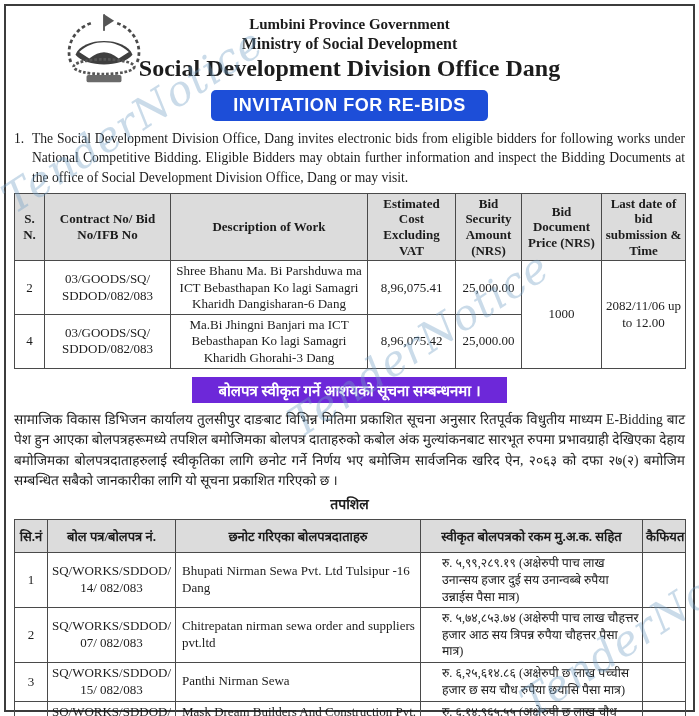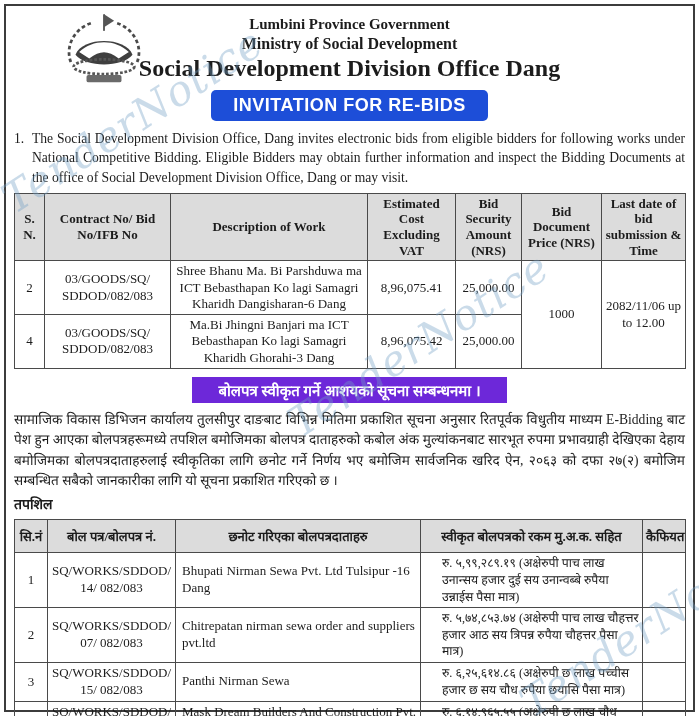--- a/index.html
+++ b/index.html
@@ -40,21 +40,21 @@
   .t2 .c-bidder{text-align:left;padding-left:6px;line-height:1.3;}
   .t2 .c-amt{text-align:left;padding-left:21px;font-size:12.3px;line-height:1.35;}
 
   
   .nbarwrap{text-align:center;margin-top:8px;}
   .nbar{
     display:inline-block;background:#6d28d9;color:#ffffff;font-weight:bold;
     font-size:15px;padding:3px 26px;border-radius:0;
   }
   .npara{margin-top:7px;font-size:13.6px;line-height:1.5;text-align:justify;}
-  .tapshil{font-weight:bold;font-size:14px;margin-top:3px;}
+  .tapshil{text-align:center;font-weight:bold;font-size:14px;margin-top:3px;}
 
   
   .wm{
     position:absolute;font-family:"DejaVu Serif", serif;font-style:italic;
     font-size:42px;color:rgba(116,160,198,0.38);transform:rotate(-33deg);
     white-space:nowrap;pointer-events:none;z-index:30;letter-spacing:1px;
   }
   .wm1{left:-18px;top:96px;}
   .wm2{left:268px;top:320px;}
   .wm3{left:500px;top:600px;}

